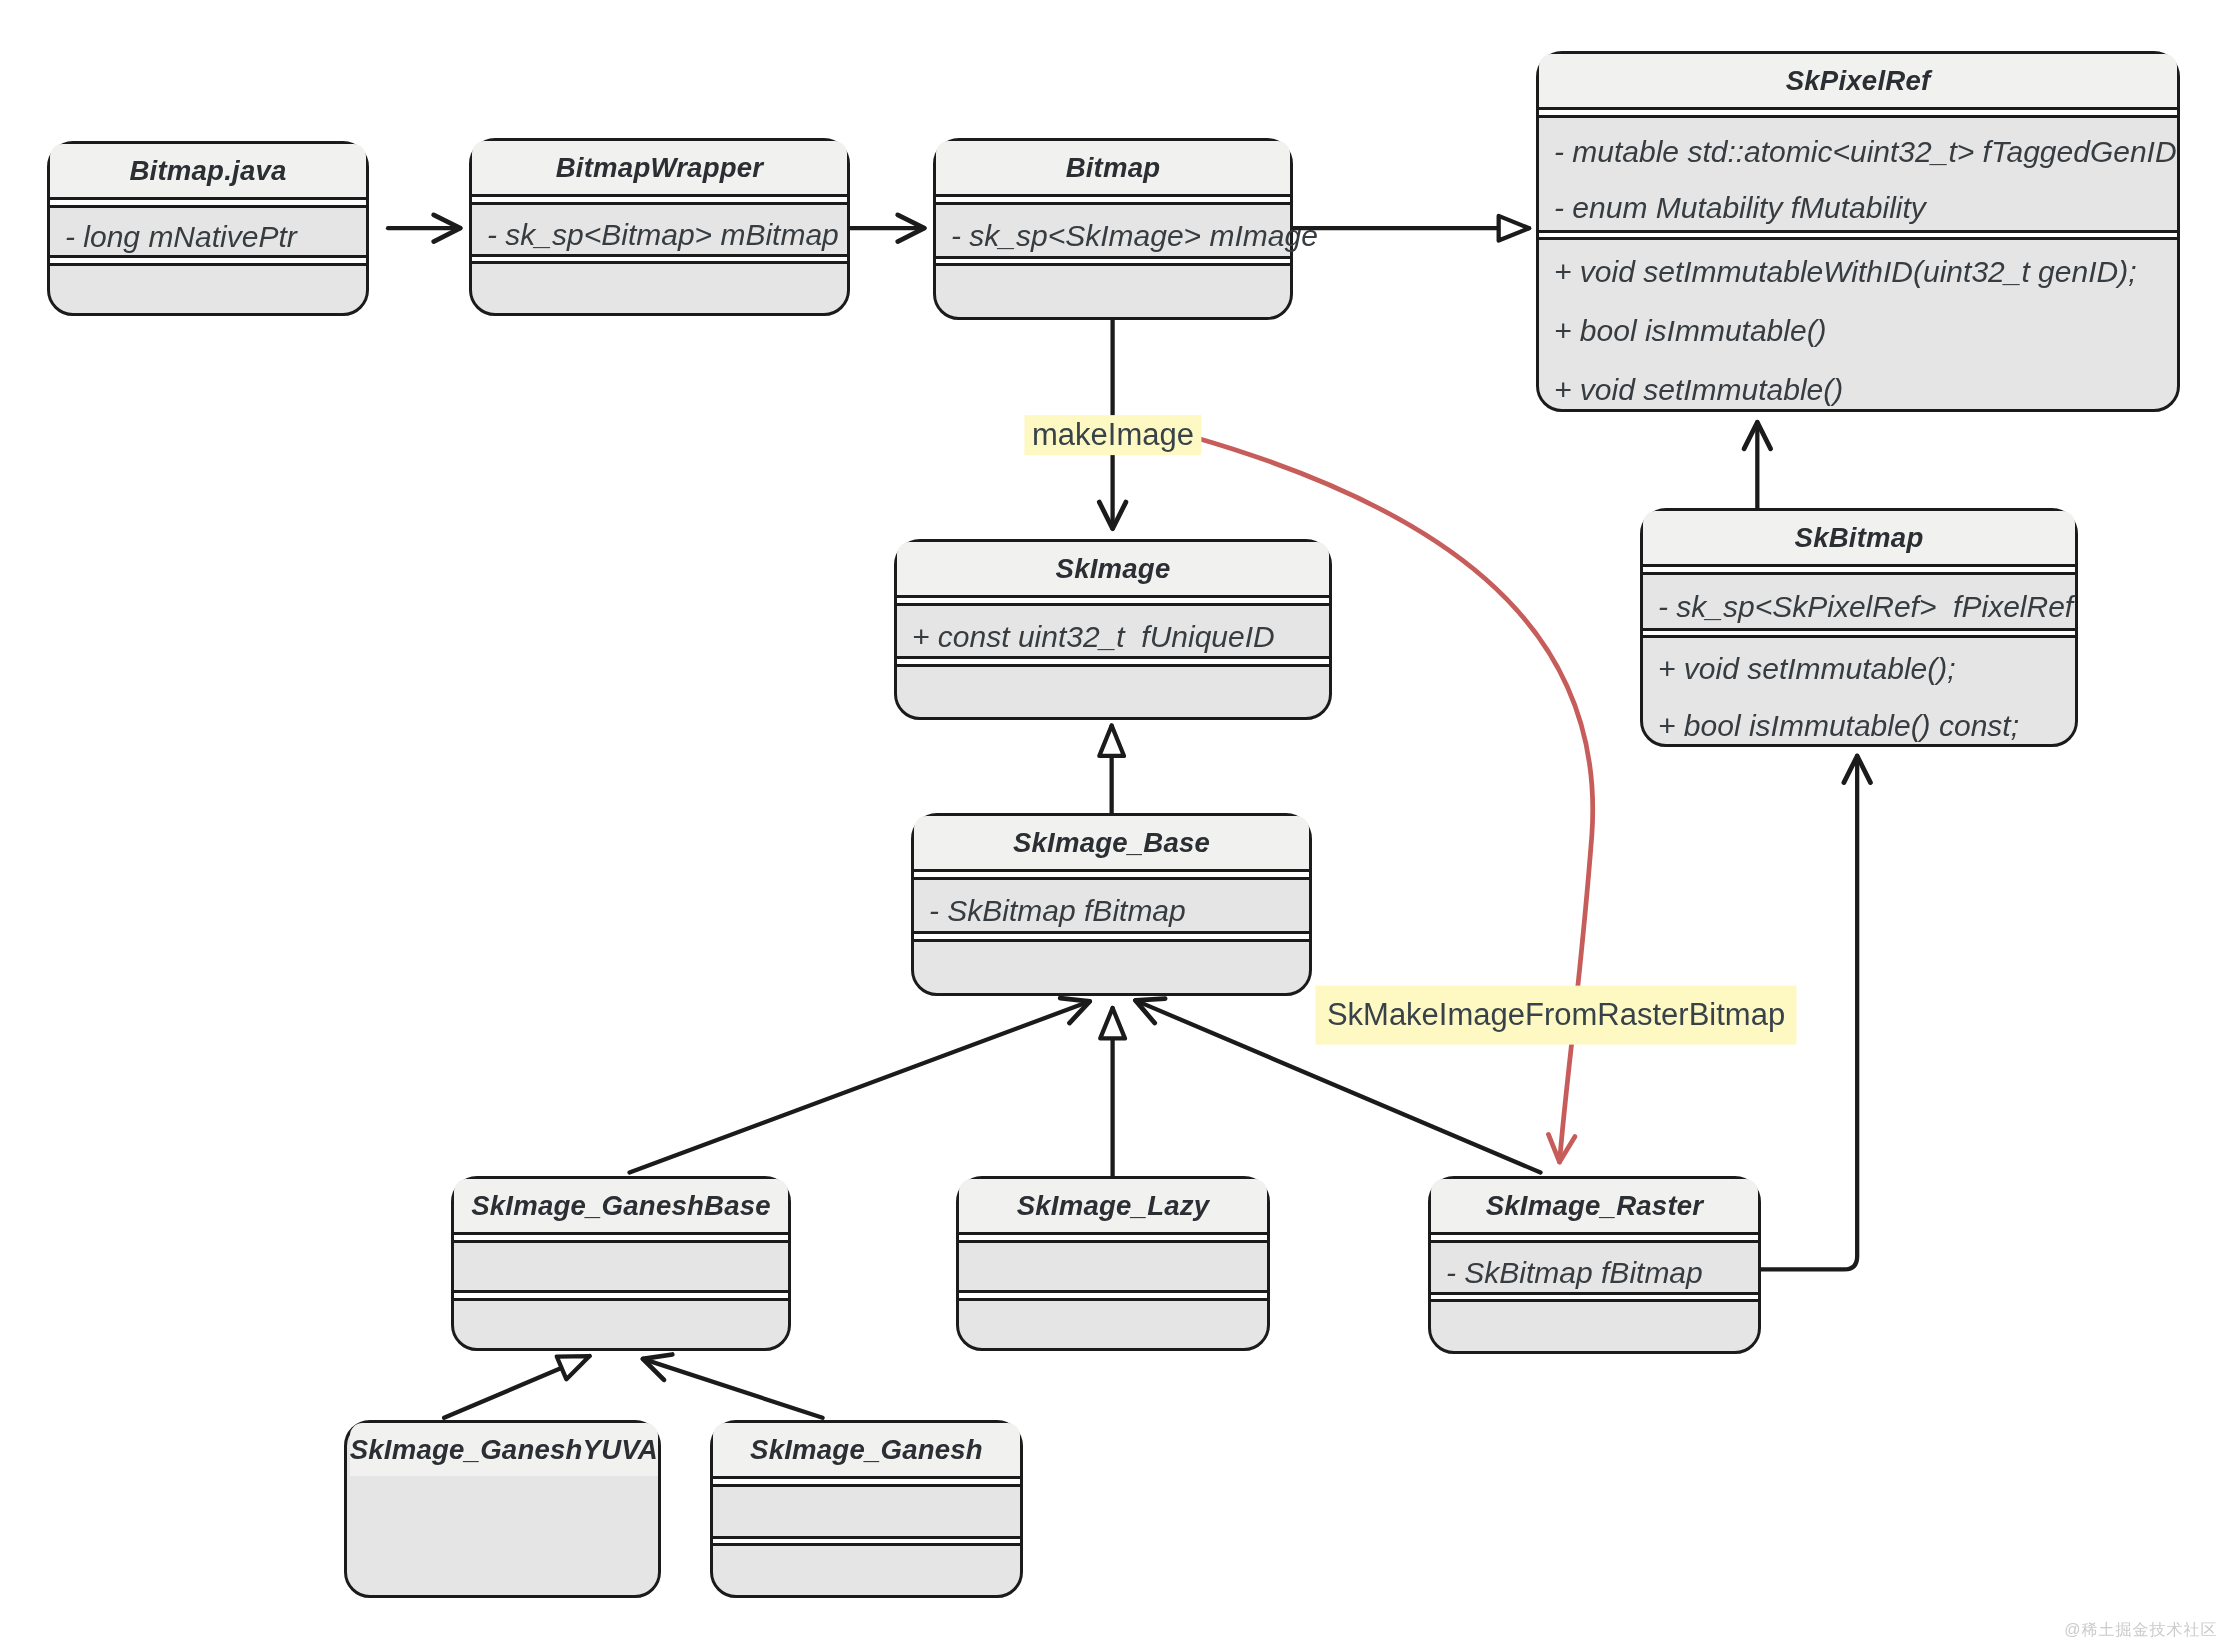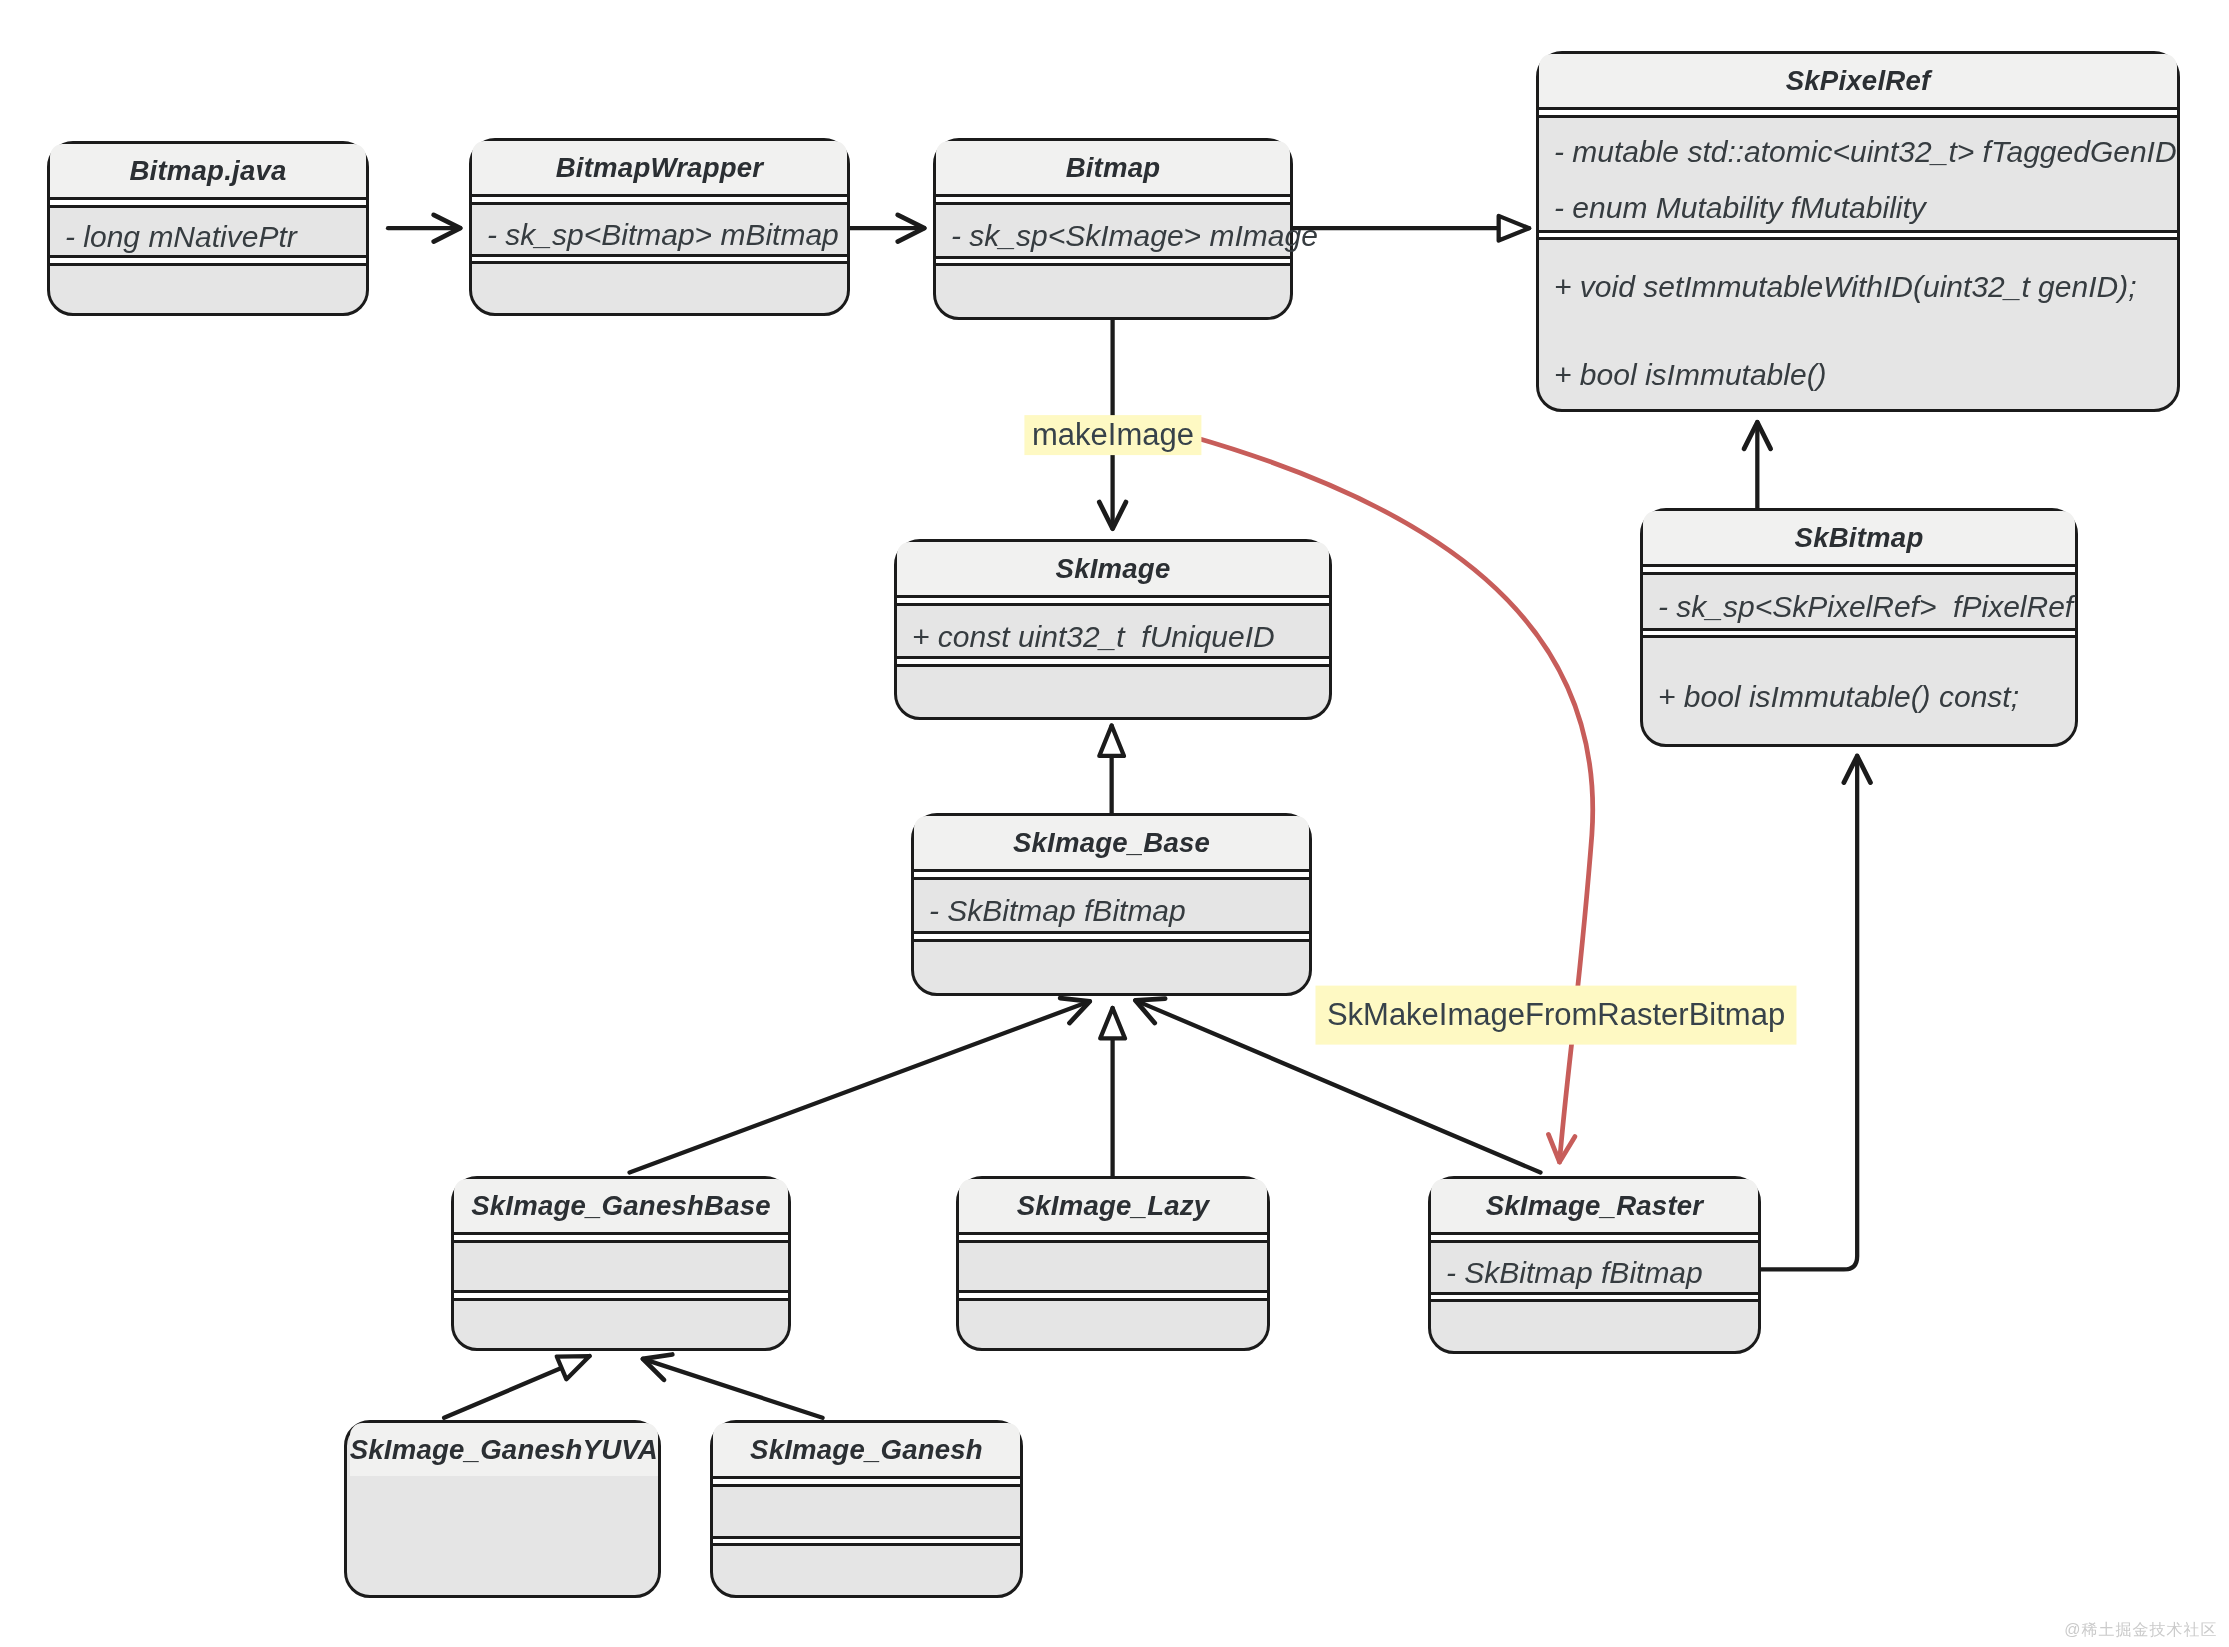--- a/index.html
+++ b/index.html
@@ -127,31 +127,33 @@
     <div class="ctitle">SkPixelRef</div>
     <div class="dsep"></div>
     <div class="csec" style="flex:2">
       <div class="mrow">- mutable std::atomic&lt;uint32_t&gt; fTaggedGenID</div>
       <div class="mrow">- enum Mutability fMutability</div>
     </div>
     <div class="dsep"></div>
     <div class="csec last" style="flex:3">
       <div class="mrow">+ void setImmutableWithID(uint32_t genID);</div>
       <div class="mrow">+ bool isImmutable()</div>
+      <div class="mrow">+ void setImmutable()</div>
     </div>
   </div>
 
   <div class="cbox" style="left:1640px;top:508px;width:438px;height:239px;">
     <div class="ctitle">SkBitmap</div>
     <div class="dsep"></div>
     <div class="csec" style="flex:1">
       <div class="mrow">- sk_sp&lt;SkPixelRef&gt;  fPixelRef</div>
     </div>
     <div class="dsep"></div>
     <div class="csec last" style="flex:2">
+      <div class="mrow">+ void setImmutable();</div>
       <div class="mrow">+ bool isImmutable() const;</div>
     </div>
   </div>
 
   <div class="cbox" style="left:894px;top:539px;width:438px;height:181px;">
     <div class="ctitle">SkImage</div>
     <div class="dsep"></div>
     <div class="csec" style="flex:1">
       <div class="mrow">+ const uint32_t  fUniqueID</div>
     </div>

